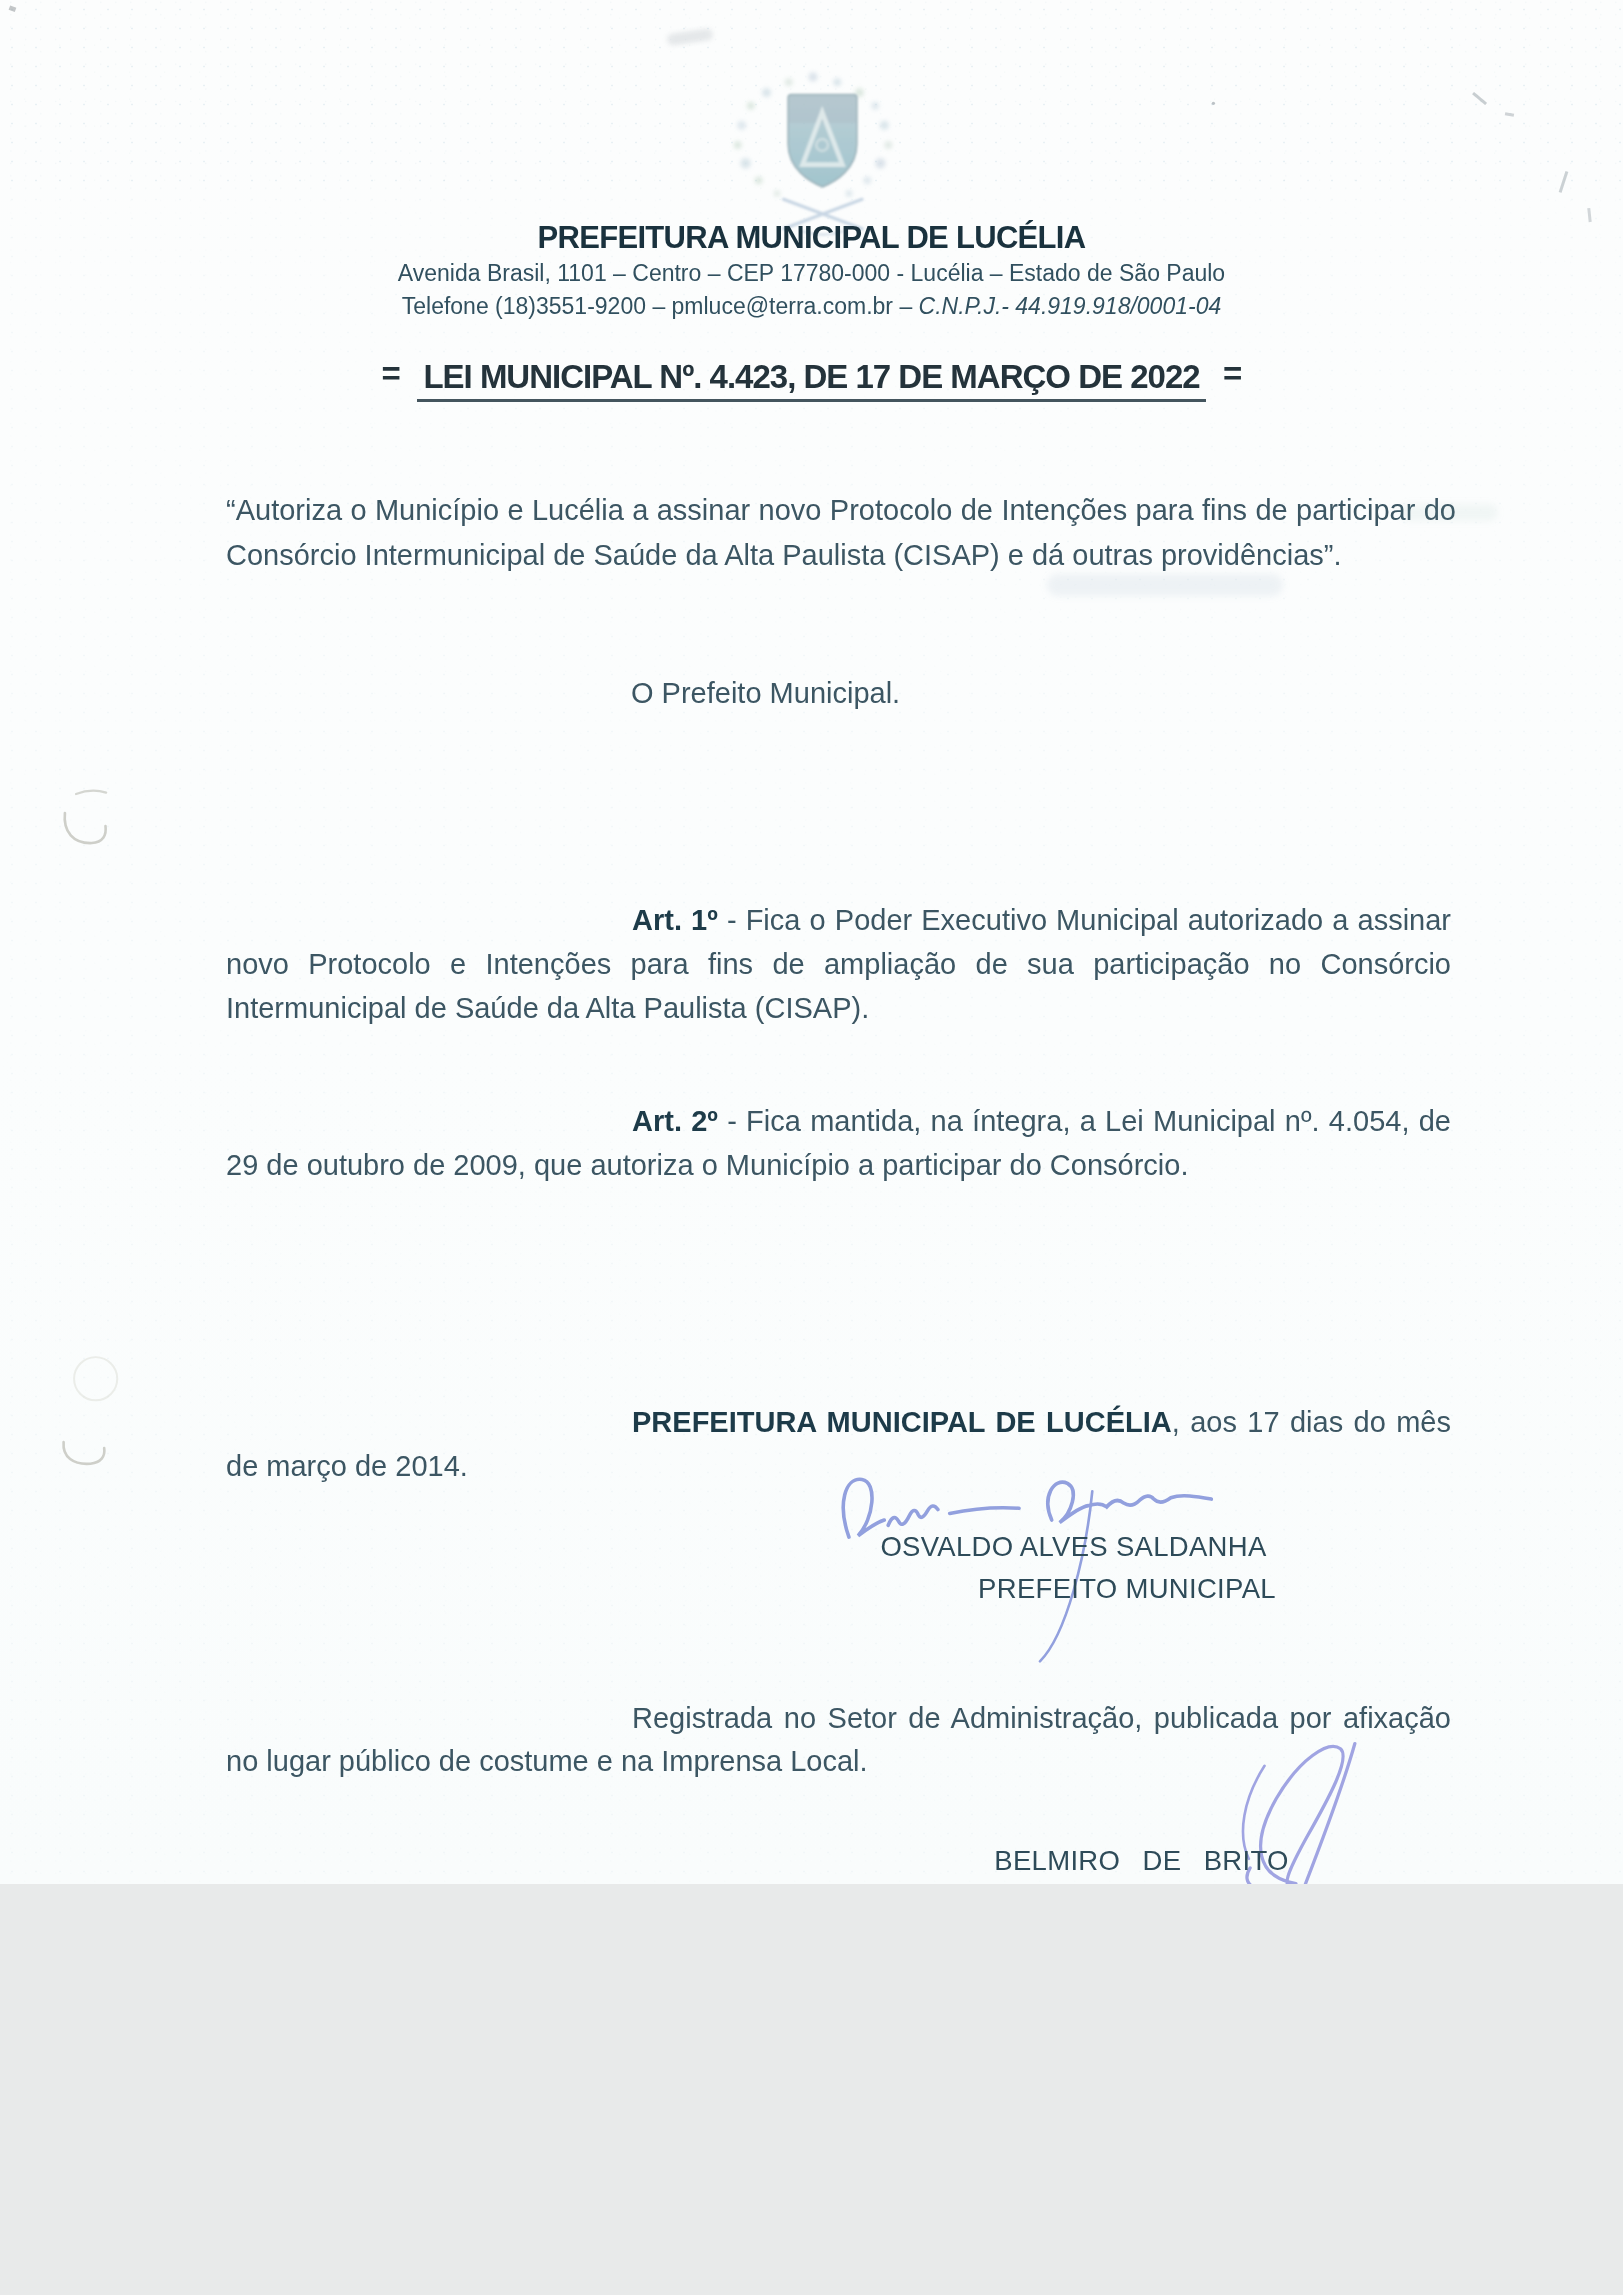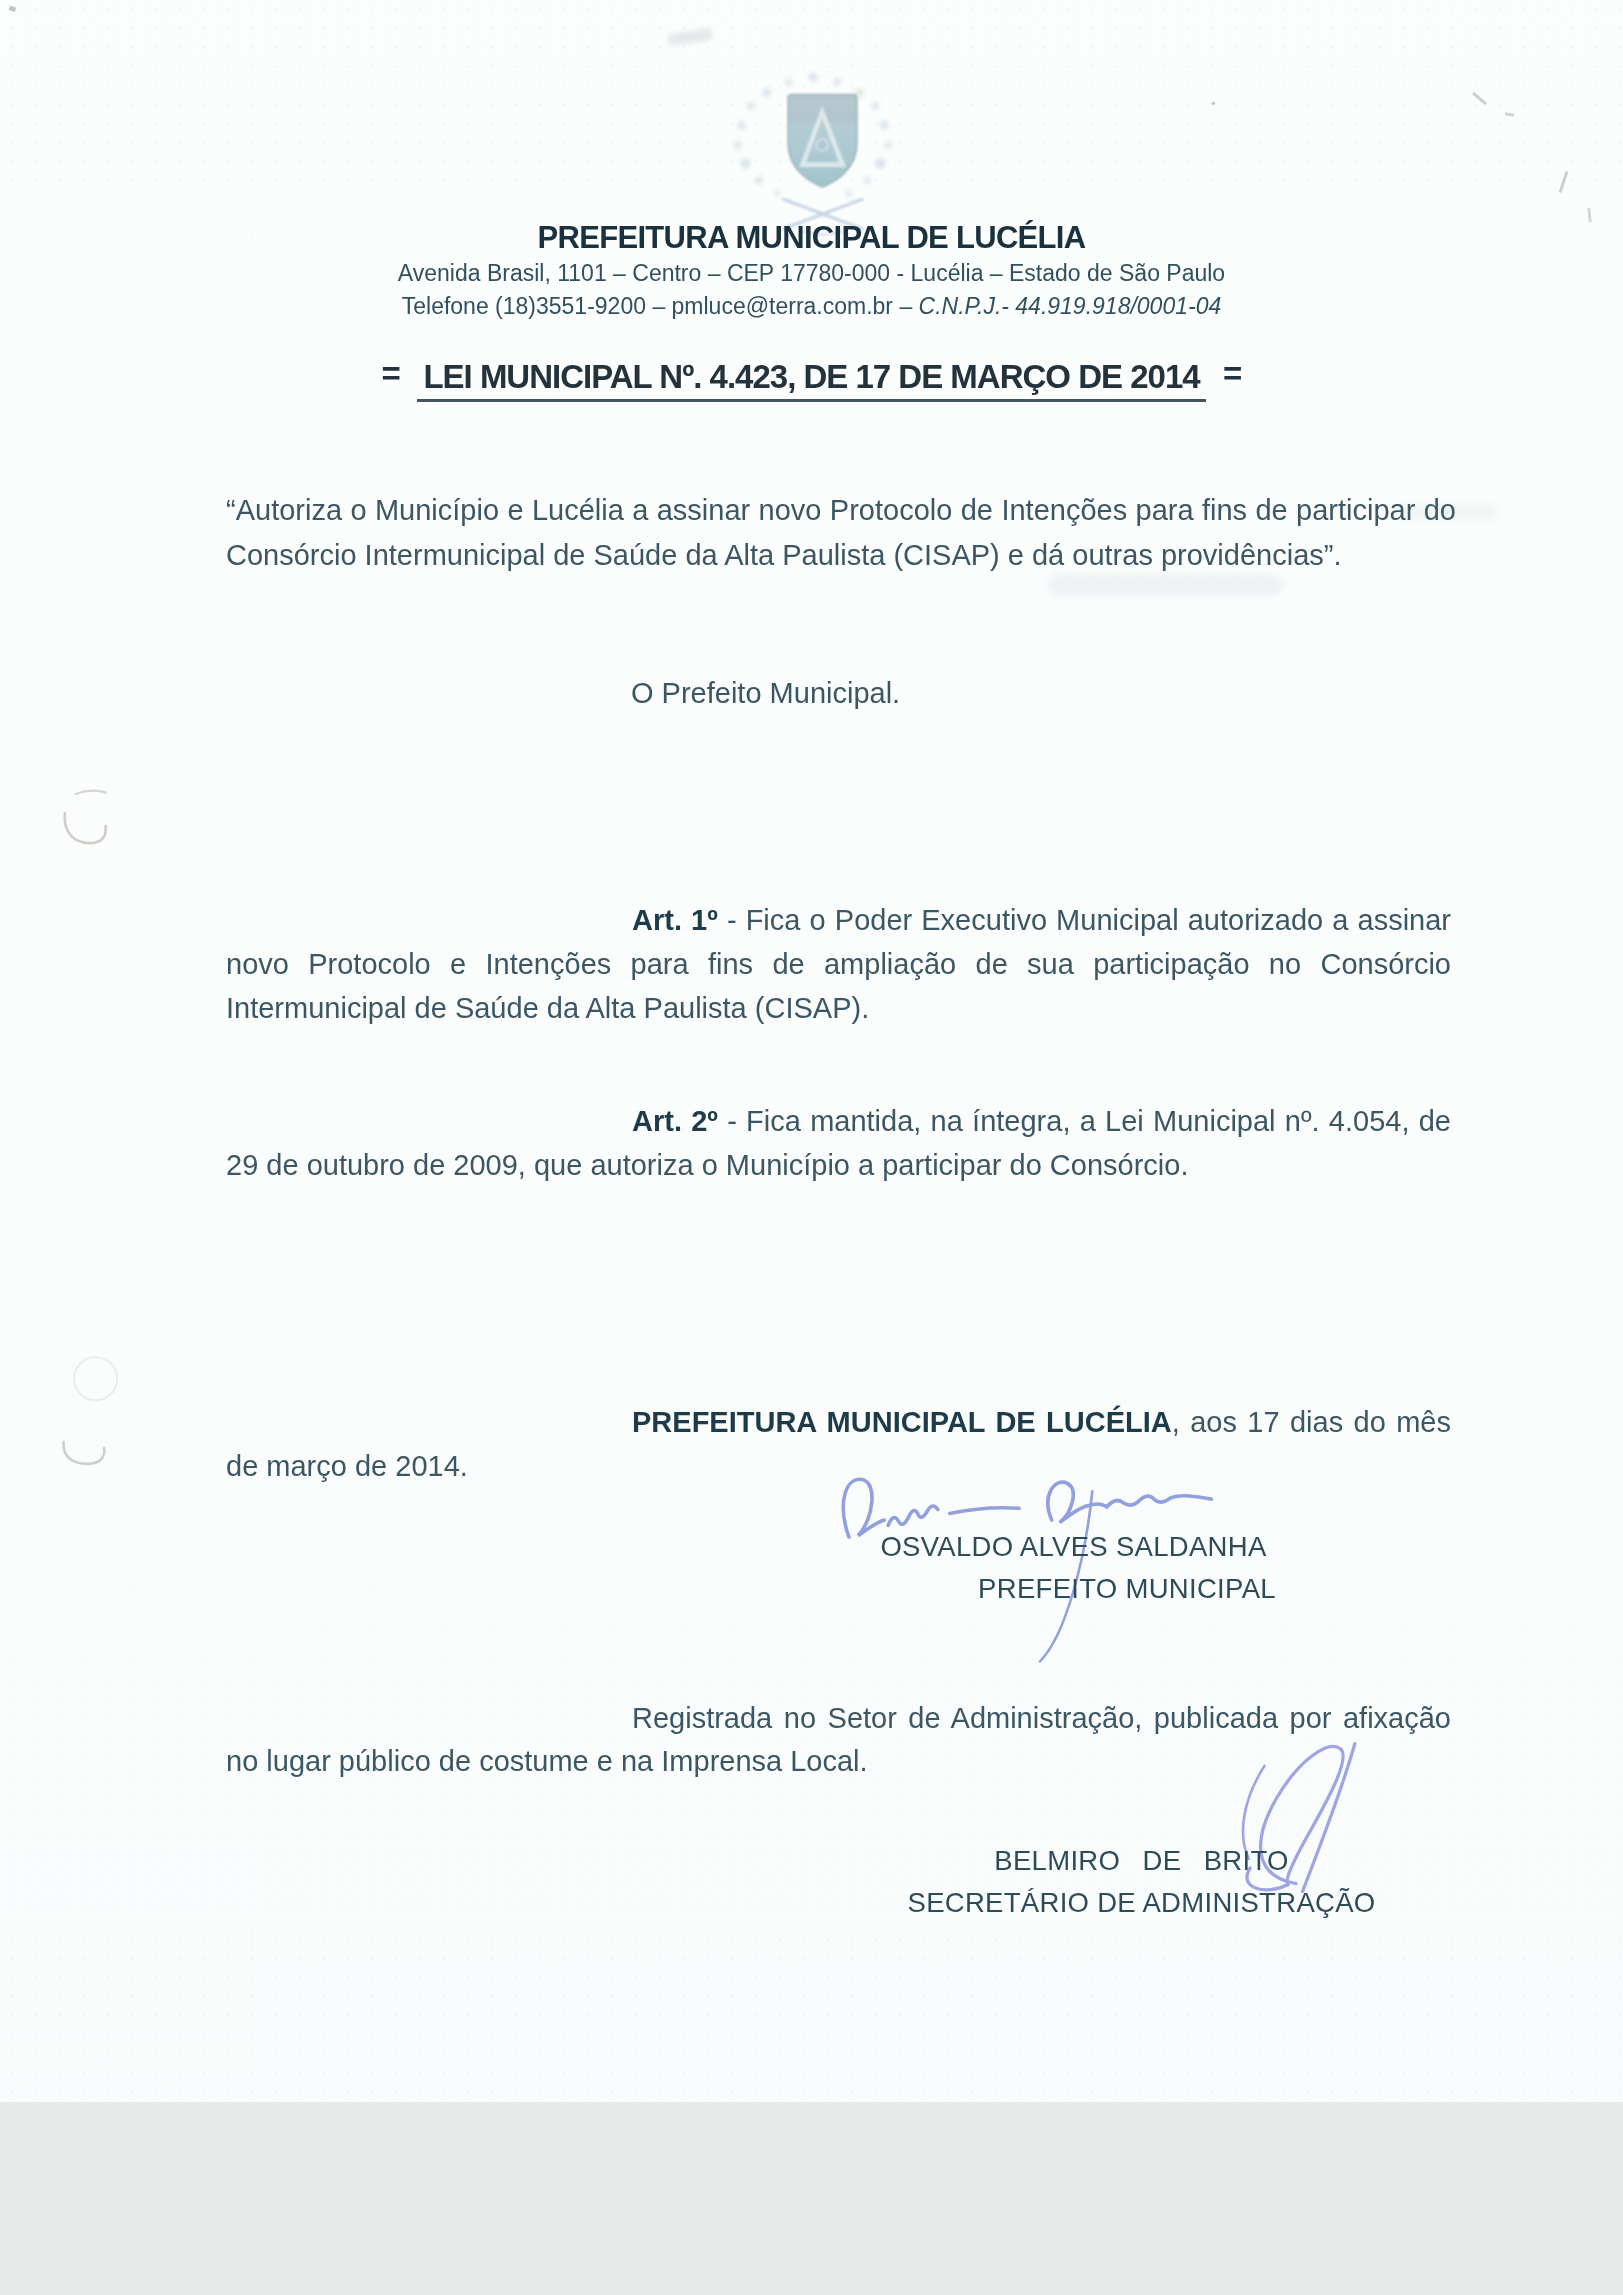--- a/index.html
+++ b/index.html
@@ -1,18 +1,18 @@
 <!DOCTYPE html>
 <html style="font-size:10.5px"><head>
 <meta charset="utf-8">
 <style>
   html,body{margin:0;padding:0;background:#e8eaea;}
   .page{
     position:relative;
-    width:1623px;height:2102px;
+    width:1623px;height:1884px;
     background:
       linear-gradient(180deg,#fcfdfd 0%,#fbfdfd 55%,#f9fcfc 100%);
     overflow:hidden;
     font-family:"Liberation Sans","DejaVu Sans",sans-serif;
     color:#3c5663;
   }
   .txt{filter:blur(0.2px);}
   
   .speckle{
     position:absolute;left:0;width:100%;pointer-events:none;
@@ -138,21 +138,21 @@
       <circle cx="179" cy="122" r="9" fill="none" stroke="#dfe9ea" stroke-width="4" opacity="0.6"></circle>
       <path d="M120 205 L240 250 M240 205 L120 250" stroke="#9fb6cf" stroke-width="5" fill="none" opacity="0.55" stroke-linecap="round"></path>
       <path d="M150 254 Q180 264 210 254" stroke="#a9bfd2" stroke-width="4" fill="none" opacity="0.4" stroke-linecap="round"></path>
     </g>
   </svg>
 
   <div class="org-name">PREFEITURA MUNICIPAL DE LUCÉLIA</div>
   <div class="addr-line">Avenida Brasil, 1101 – Centro – CEP 17780-000 - Lucélia – Estado de São Paulo</div>
   <div class="phone-line"><span>Telefone (18)3551-9200 – pmluce@terra.com.br – </span><span class="cnpj">C.N.P.J.- 44.919.918/0001-04</span></div>
 
-  <div class="law-title"><span class="eq">=</span><span class="t-underline">LEI MUNICIPAL Nº. 4.423, DE 17 DE MARÇO DE 2014</span><span class="eq">=</span></div>
+  <div class="law-title"><span class="eq">=</span><span class="t-underline">LEI MUNICIPAL Nº. 4.423, DE 17 DE MARÇO DE 2022</span><span class="eq">=</span></div>
 
   <div class="para summary">“Autoriza o Município e Lucélia a assinar novo Protocolo de Intenções para fins de participar do Consórcio Intermunicipal de Saúde da Alta Paulista (CISAP) e dá outras providências”.</div>
 
   <div class="para preamble">
     <p>O Prefeito Municipal.</p>
   </div>
 
   <div class="para art art-1"><span class="b">Art. 1º</span><span> - Fica o Poder Executivo Municipal autorizado a assinar novo Protocolo e Intenções para fins de ampliação de sua participação no Consórcio Intermunicipal de Saúde da Alta Paulista (CISAP).</span></div>
   <div class="para art art-2"><span class="b">Art. 2º</span><span> - Fica mantida, na íntegra, a Lei Municipal nº. 4.054, de 29 de outubro de 2009, que autoriza o Município a participar do Consórcio.</span></div>
 

